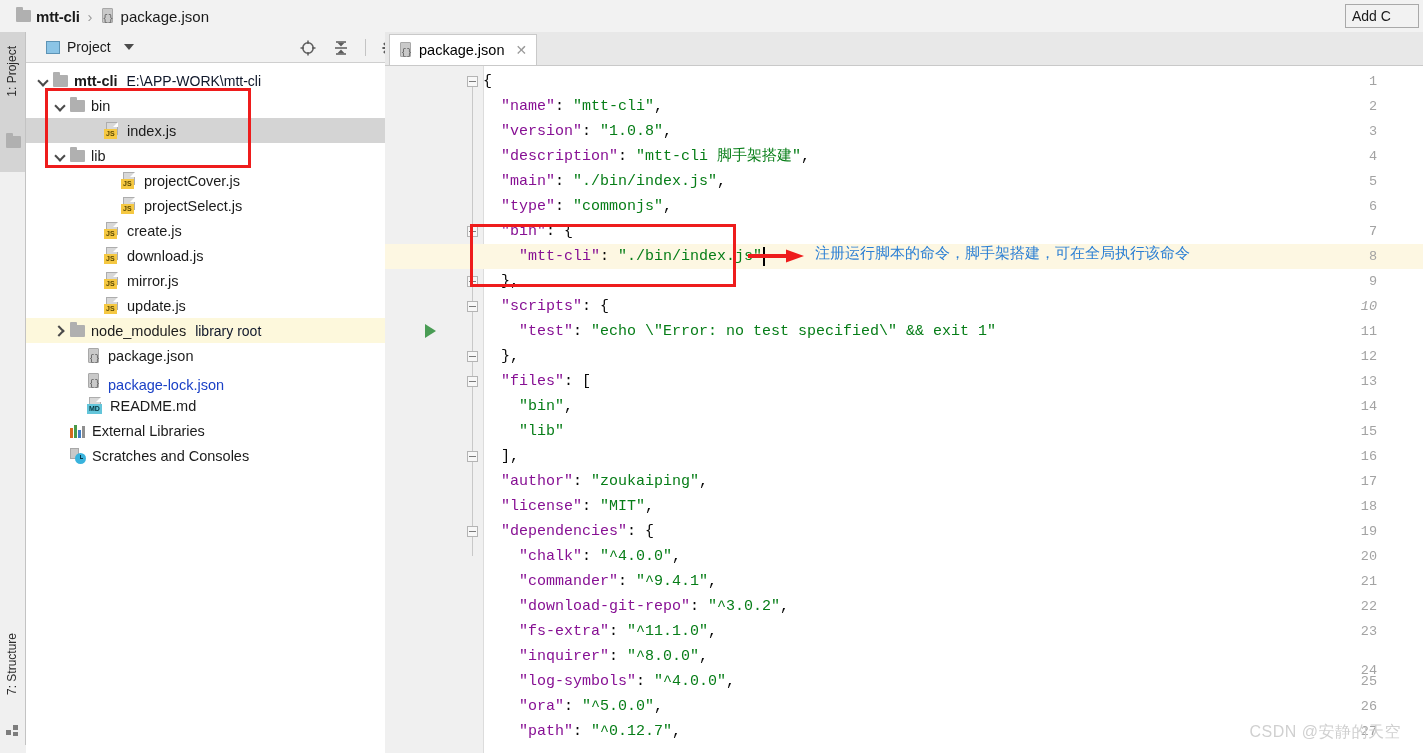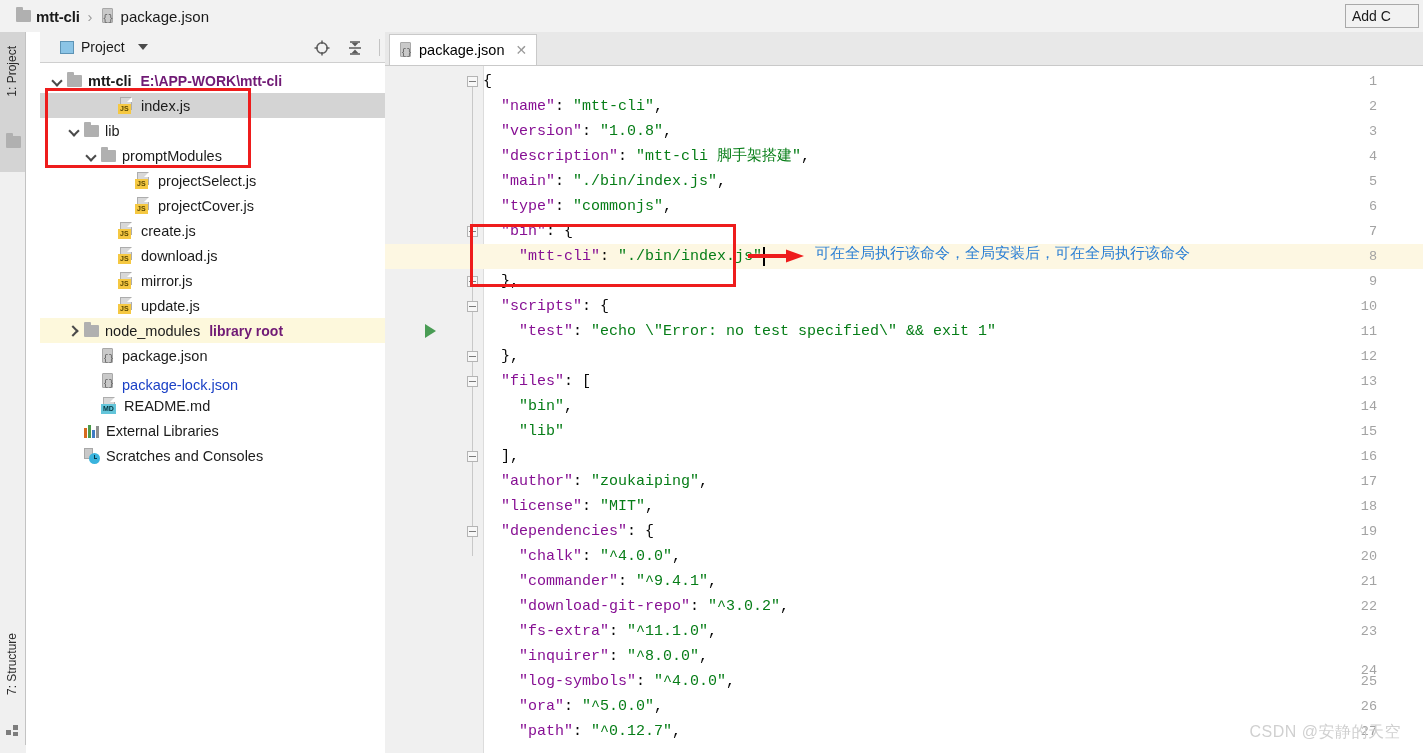--- a/index.html
+++ b/index.html
@@ -108,21 +108,21 @@
     white-space: nowrap;
   }
   #vstrip-project .vlabel { top: 14px; }
   #vstrip-structure .vlabel { top: 20px; }
   #vstrip-rest {
     position: absolute; left: 0; top: 172px; width: 26px; height: 441px;
     background: #f0f0f0; border-right: 1px solid #c3c3c3; box-sizing: border-box;
   }
   
   #project-panel {
-    position: absolute; left: 40px; top: 32px;
+    position: absolute; left: 26px; top: 32px;
     width: 415px; height: 721px;
     background: #ffffff;
     border-right: 1px solid #c3c3c3;
     box-sizing: border-box;
   }
   #project-header {
     height: 31px; background: #f2f2f2;
     border-bottom: 1px solid #cfcfcf;
     display: flex; align-items: center; padding-left: 20px;
     box-sizing: border-box;
@@ -163,21 +163,21 @@
   .tw-arrow.open:after, .tw-arrow.closed:after {
     content: ""; position: absolute; left: 3px; top: 3px;
     width: 6px; height: 6px;
     border-right: 2px solid #4a4a4a; border-bottom: 2px solid #4a4a4a;
   }
   .tw-arrow.open:after  { transform: rotate(45deg); }
   .tw-arrow.closed:after{ transform: rotate(-45deg); left: 2px; top: 3px; }
   .tlabel { margin-left: 6px; }
   .tlabel.bold { font-weight: bold; }
   .tlabel.blue { color: #1b41c6; margin-top: 8px; }
-  .tsub { margin-left: 9px; color: #701a75; font-size: 14px; font-weight: bold; }
+  .tsub { margin-left: 9px; color: #0f172a; font-size: 14px; }
   
   .redbox {
     position: absolute; border: 3px solid #ee1c1c;
     box-sizing: border-box; pointer-events: none;
   }
   #tree-redbox { left: 45px; top: 88px; width: 206px; height: 80px; }
   #code-redbox { left: 470px; top: 224px; width: 266px; height: 63px;
                  background: rgba(255,255,255,0); }
   
   #editor-area {
@@ -354,58 +354,58 @@
     </div>
   </div>
   <div id="tree">
       <div class="trow">
         <span style="display: inline-block; flex: 0 0 auto; width: 10px;"></span>
         <span class="tw-arrow open"></span>
         <span class="ico-folder"></span>
         <span class="tlabel bold">mtt-cli</span>
         <span class="tsub">E:\APP-WORK\mtt-cli</span>
       </div>
+      <div class="trow">
+        <span style="display: inline-block; flex: 0 0 auto; width: 27px;"></span>
+        <span class="tw-arrow open"></span>
+        <span class="ico-folder"></span>
+        <span class="tlabel">bin</span>
+      </div>
       <div class="trow selected">
         <span style="display: inline-block; flex: 0 0 auto; width: 61px;"></span>
         <span class="tw-arrow"></span>
         <span class="ico-js">
           <span class="pg"></span>
           <span class="tag">JS</span>
         </span>
         <span class="tlabel">index.js</span>
       </div>
       <div class="trow">
         <span style="display: inline-block; flex: 0 0 auto; width: 27px;"></span>
         <span class="tw-arrow open"></span>
         <span class="ico-folder"></span>
         <span class="tlabel">lib</span>
       </div>
       <div class="trow">
-        <span style="display: inline-block; flex: 0 0 auto; width: 44px;"></span>
-        <span class="tw-arrow open"></span>
-        <span class="ico-folder"></span>
-        <span class="tlabel">promptModules</span>
-      </div>
-      <div class="trow">
         <span style="display: inline-block; flex: 0 0 auto; width: 78px;"></span>
         <span class="tw-arrow"></span>
         <span class="ico-js">
           <span class="pg"></span>
           <span class="tag">JS</span>
         </span>
+        <span class="tlabel">projectCover.js</span>
+      </div>
+      <div class="trow">
+        <span style="display: inline-block; flex: 0 0 auto; width: 78px;"></span>
+        <span class="tw-arrow"></span>
+        <span class="ico-js">
+          <span class="pg"></span>
+          <span class="tag">JS</span>
+        </span>
         <span class="tlabel">projectSelect.js</span>
-      </div>
-      <div class="trow">
-        <span style="display: inline-block; flex: 0 0 auto; width: 78px;"></span>
-        <span class="tw-arrow"></span>
-        <span class="ico-js">
-          <span class="pg"></span>
-          <span class="tag">JS</span>
-        </span>
-        <span class="tlabel">projectCover.js</span>
       </div>
       <div class="trow">
         <span style="display: inline-block; flex: 0 0 auto; width: 61px;"></span>
         <span class="tw-arrow"></span>
         <span class="ico-js">
           <span class="pg"></span>
           <span class="tag">JS</span>
         </span>
         <span class="tlabel">create.js</span>
       </div>
@@ -528,21 +528,21 @@
         <div class="codeline" style="top: 128px;"><span class="k">  "type"</span><span class="p">: </span><span class="s">"commonjs"</span><span class="p">,</span></div>
         <div class="lineno" style="top: 153px;">7</div>
         <div class="foldmark" style="top: 160px;"></div>
         <div class="codeline" style="top: 153px;"><span class="k">  "bin"</span><span class="p">: {</span></div>
         <div class="lineno" style="top: 178px;">8</div>
         <div class="codeline" style="top: 178px;"><span class="k">    "mtt-cli"</span><span class="p">: </span><span class="s">"./bin/index.js"</span></div>
         <div class="caret-bar" style="top: 181px; left: 377.62px;"></div>
         <div class="lineno" style="top: 203px;">9</div>
         <div class="foldmark" style="top: 210px;"></div>
         <div class="codeline" style="top: 203px;"><span class="p">  },</span></div>
-        <div class="lineno" style="top: 228px;">10</div>
+        <div class="lineno" style="top: 228px; font-style: italic;">10</div>
         <div class="foldmark" style="top: 235px;"></div>
         <div class="codeline" style="top: 228px;"><span class="k">  "scripts"</span><span class="p">: {</span></div>
         <div class="lineno" style="top: 253px;">11</div>
         <div class="runmark" style="top: 258px;"></div>
         <div class="codeline" style="top: 253px;"><span class="k">    "test"</span><span class="p">: </span><span class="s">"echo \"Error: no test specified\" &amp;&amp; exit 1"</span></div>
         <div class="lineno" style="top: 278px;">12</div>
         <div class="foldmark" style="top: 285px;"></div>
         <div class="codeline" style="top: 278px;"><span class="p">  },</span></div>
         <div class="lineno" style="top: 303px;">13</div>
         <div class="foldmark" style="top: 310px;"></div>
@@ -582,15 +582,15 @@
 </div>
 
 <div class="redbox" id="code-redbox"></div>
 
 <div id="anno-arrow">
   <svg width="56" height="14" viewBox="0 0 56 14">
     <line x1="0" y1="7" x2="42" y2="7" stroke="#ee1c1c" stroke-width="4"></line>
     <polygon points="56,7 38,0.5 38,13.5" fill="#ee1c1c"></polygon>
   </svg>
 </div>
-<div id="anno-text">可在全局执行该命令，全局安装后，可在全局执行该命令</div>
+<div id="anno-text">注册运行脚本的命令，脚手架搭建，可在全局执行该命令</div>
 
 <div id="watermark">CSDN @安静的天空</div>
 
 </body></html>

